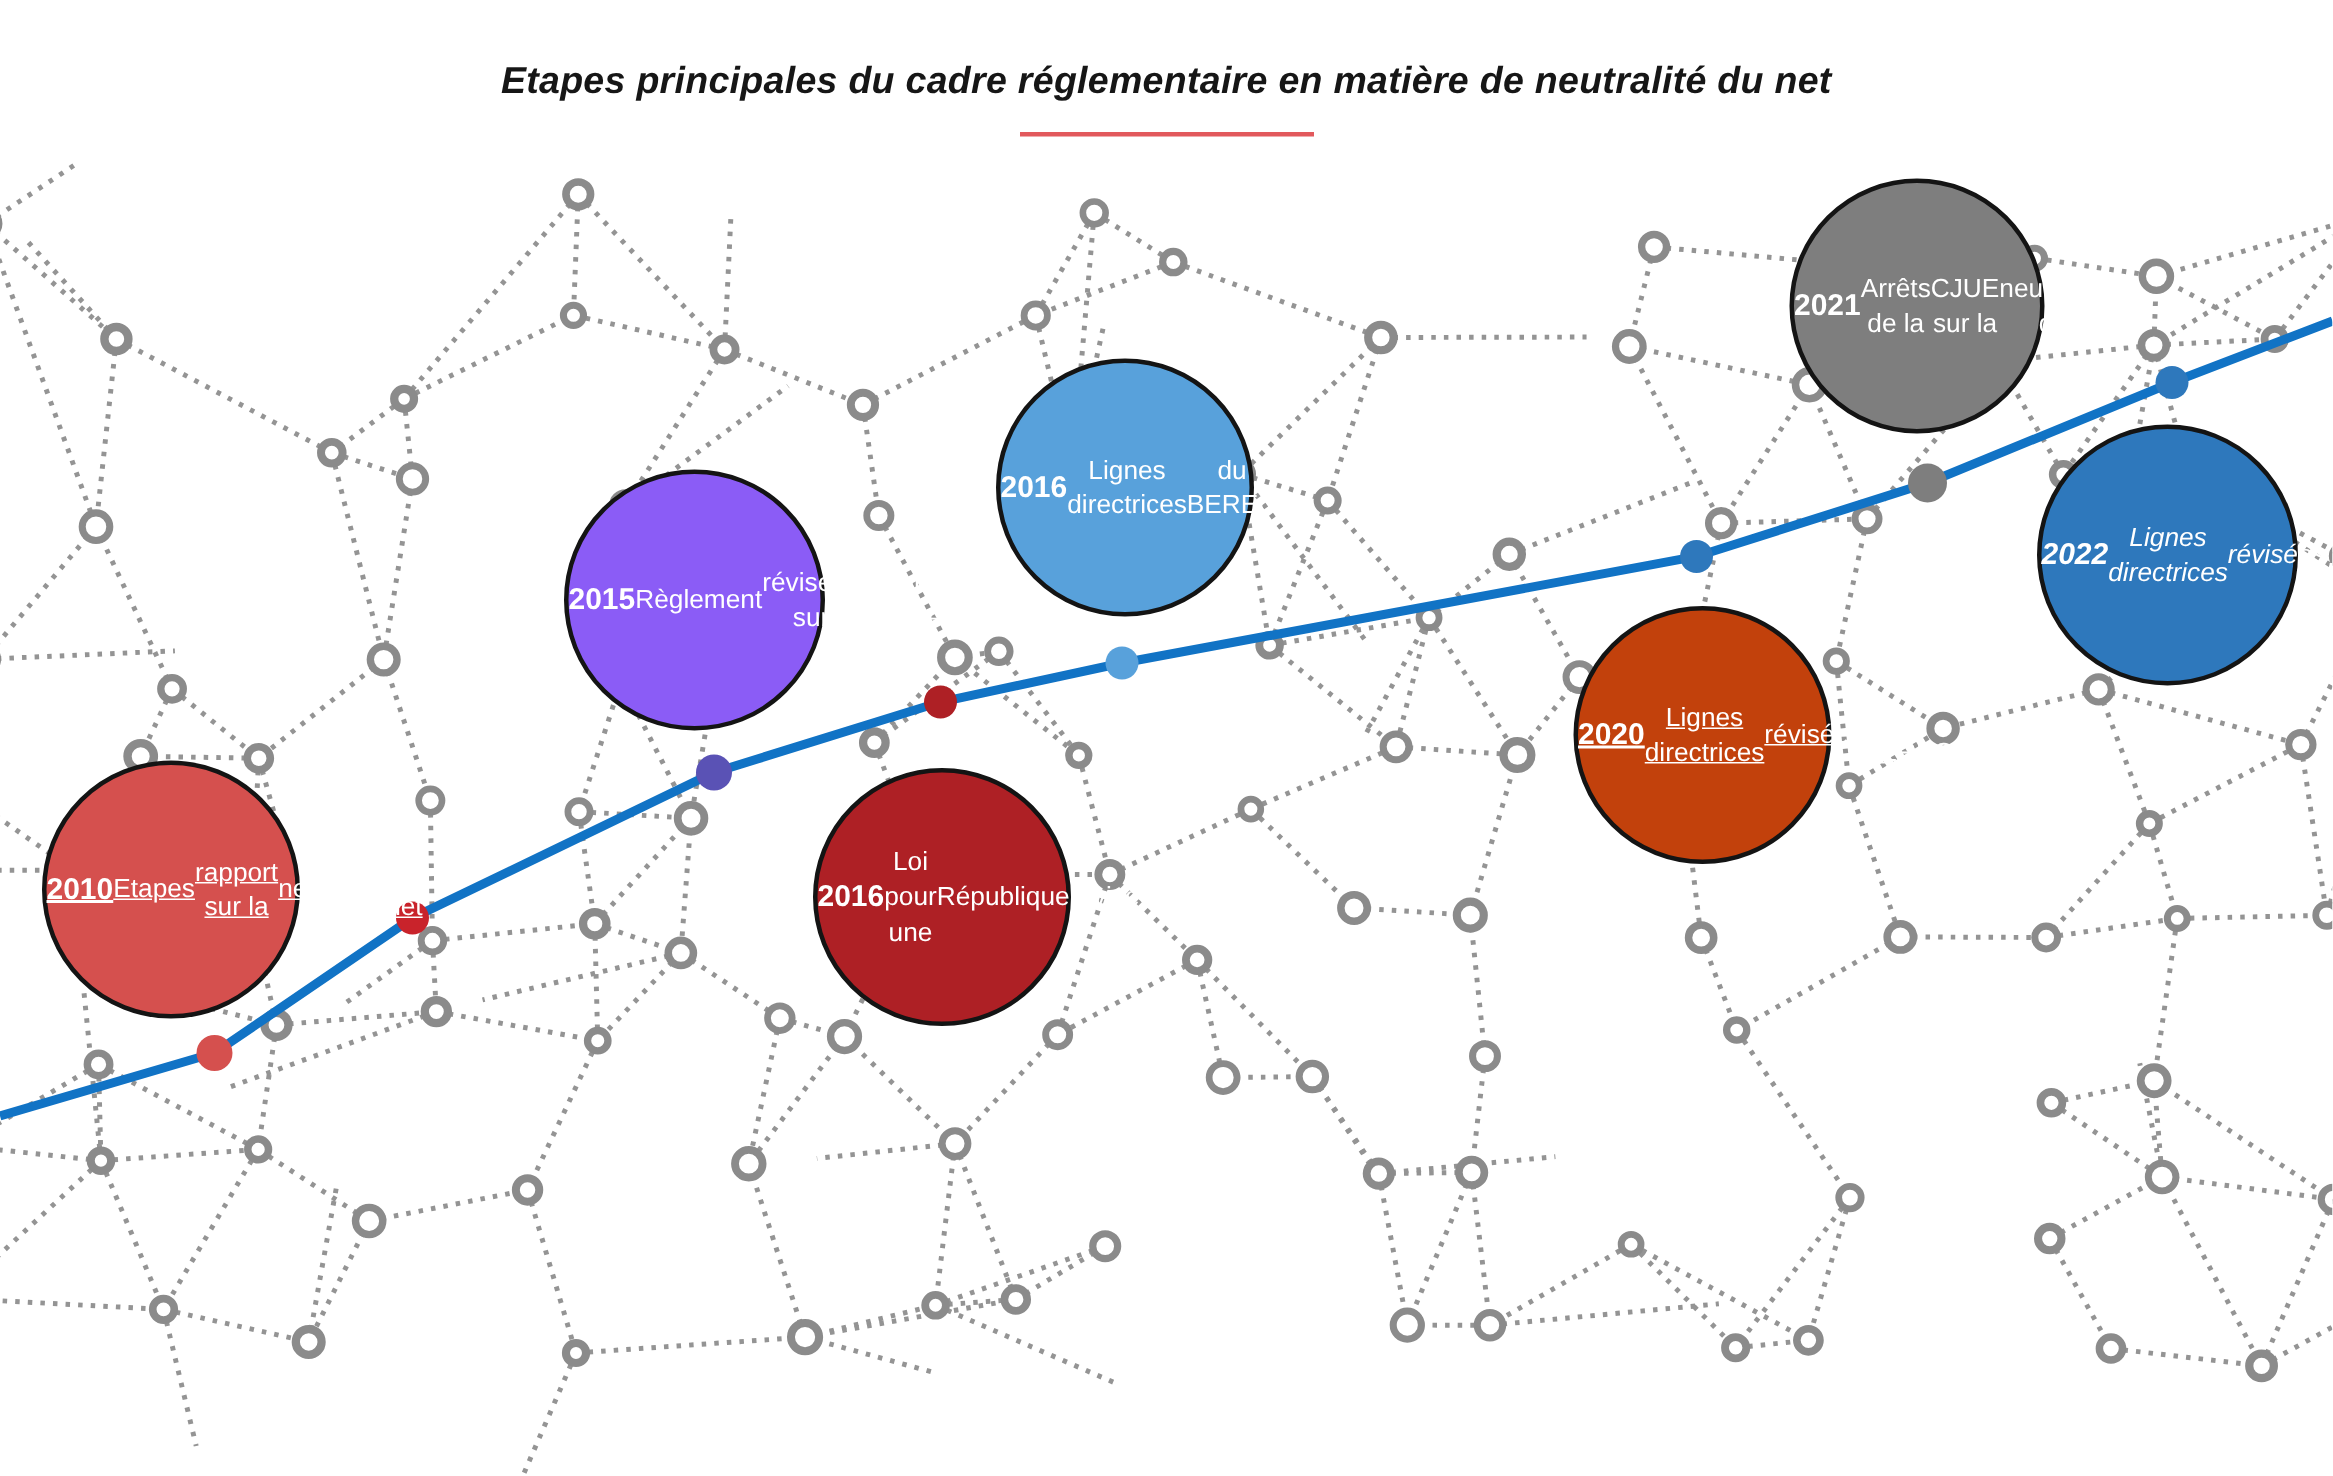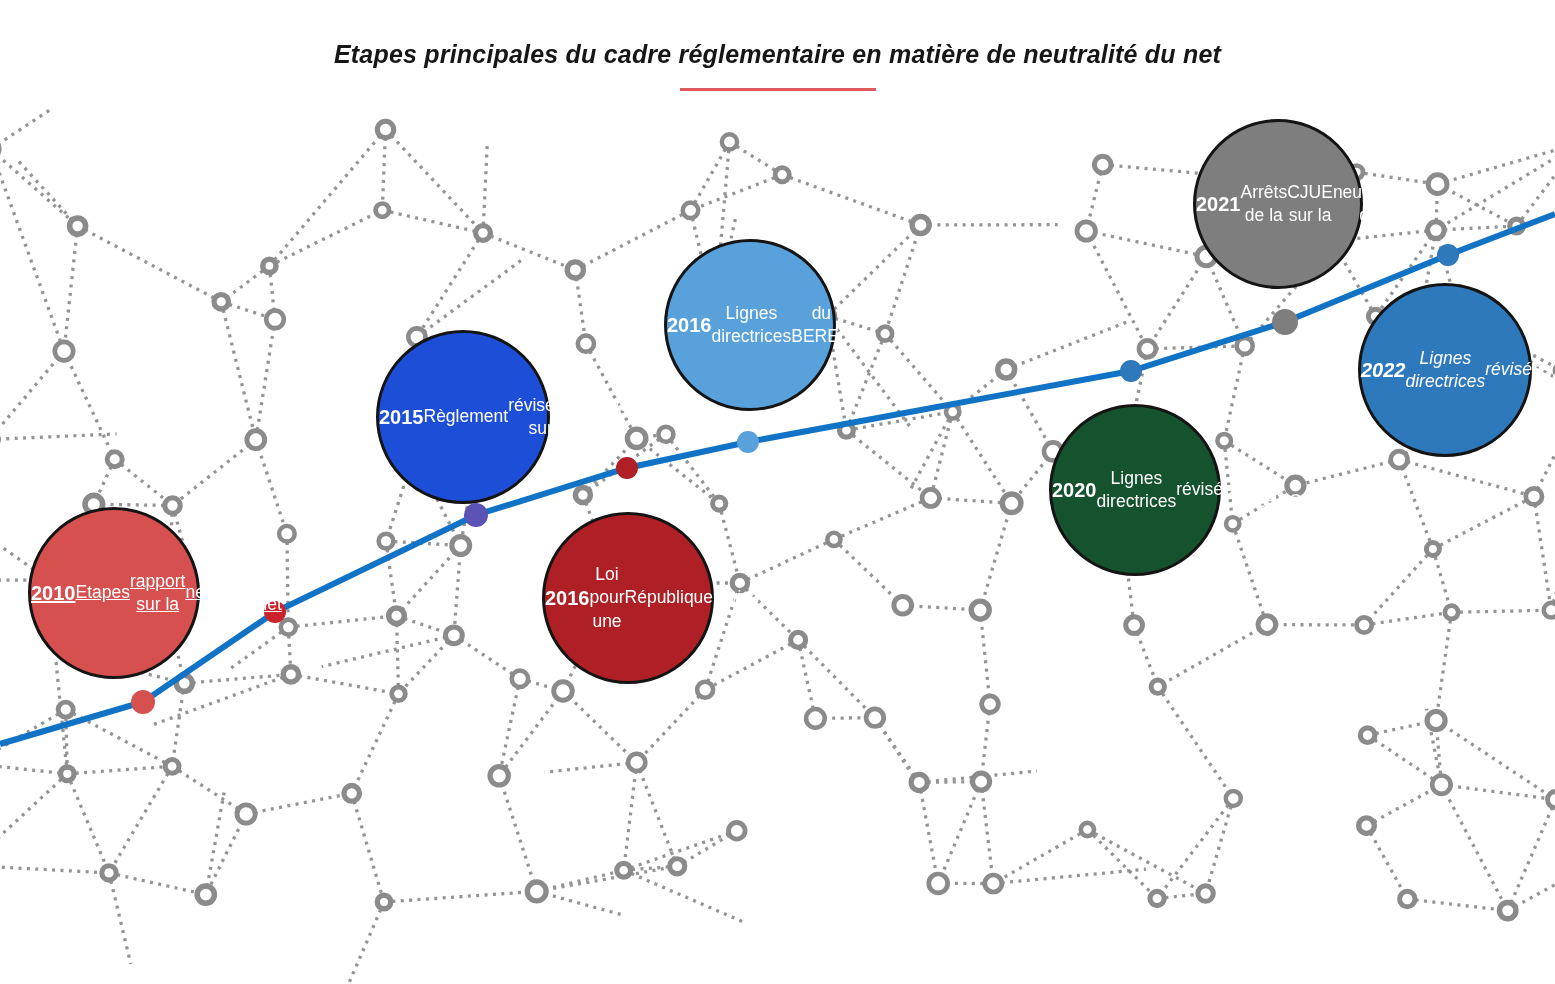--- a/index.html
+++ b/index.html
@@ -399,38 +399,38 @@
     <div class="title-underline" id="title-underline" style="background: rgb(226, 89, 92);"></div>
   </div>
 
 <div class="milestone" style="left: 28px; top: 507px; width: 172px; height: 172px; background: rgb(213, 80, 78); border-color: rgb(20, 20, 20); color: rgb(255, 255, 255); text-decoration: underline;">
       <div class="year">2010</div>
     <div class="line">Etapes</div>
       <div class="line">rapport sur la</div>
       <div class="line">neutralité</div>
       <div class="line">du net</div>
     </div>
-    <div class="milestone" style="left: 376px; top: 330px; width: 174px; height: 174px; background: #1d4ed8; border-color: rgb(20, 20, 20); color: rgb(255, 255, 255);">
+    <div class="milestone" style="left: 376px; top: 313px; width: 174px; height: 174px; background: #8b5cf6; border-color: rgb(20, 20, 20); color: rgb(255, 255, 255);">
       <div class="year">2015</div>
     <div class="line">Règlement</div>
       <div class="line">révisées sur</div>
       <div class="line">l’internet cadre</div>
     </div>
     <div class="milestone" style="left: 542px; top: 512px; width: 172px; height: 172px; background: rgb(174, 32, 37); border-color: rgb(20, 20, 20); color: rgb(255, 255, 255);">
       <div class="year">2016</div>
     <div class="line">Loi pour une</div>
       <div class="line">République</div>
       <div class="line">révisées</div>
     </div>
     <div class="milestone" style="left: 664px; top: 239px; width: 172px; height: 172px; background: rgb(88, 161, 219); border-color: rgb(20, 20, 20); color: rgb(255, 255, 255);">
       <div class="year">2016</div>
     <div class="line">Lignes directrices</div>
       <div class="line">du BEREC</div>
     </div>
-    <div class="milestone" style="left: 1049px; top: 404px; width: 172px; height: 172px; background: #14532d; border-color: rgb(20, 20, 20); color: rgb(255, 255, 255);">
+    <div class="milestone" style="left: 1049px; top: 404px; width: 172px; height: 172px; background: #c2410c; border-color: rgb(20, 20, 20); color: rgb(255, 255, 255); text-decoration: underline;">
       <div class="year">2020</div>
     <div class="line">Lignes directrices</div>
       <div class="line">révisées</div>
       <div class="line">du BEREC</div>
     </div>
     <div class="milestone" style="left: 1193px; top: 119px; width: 170px; height: 170px; background: rgb(126, 126, 126); border-color: rgb(20, 20, 20); color: rgb(255, 255, 255);">
       <div class="year">2021</div>
     <div class="line">Arrêts de la</div>
       <div class="line">CJUE sur la</div>
       <div class="line">neutralité du</div>

